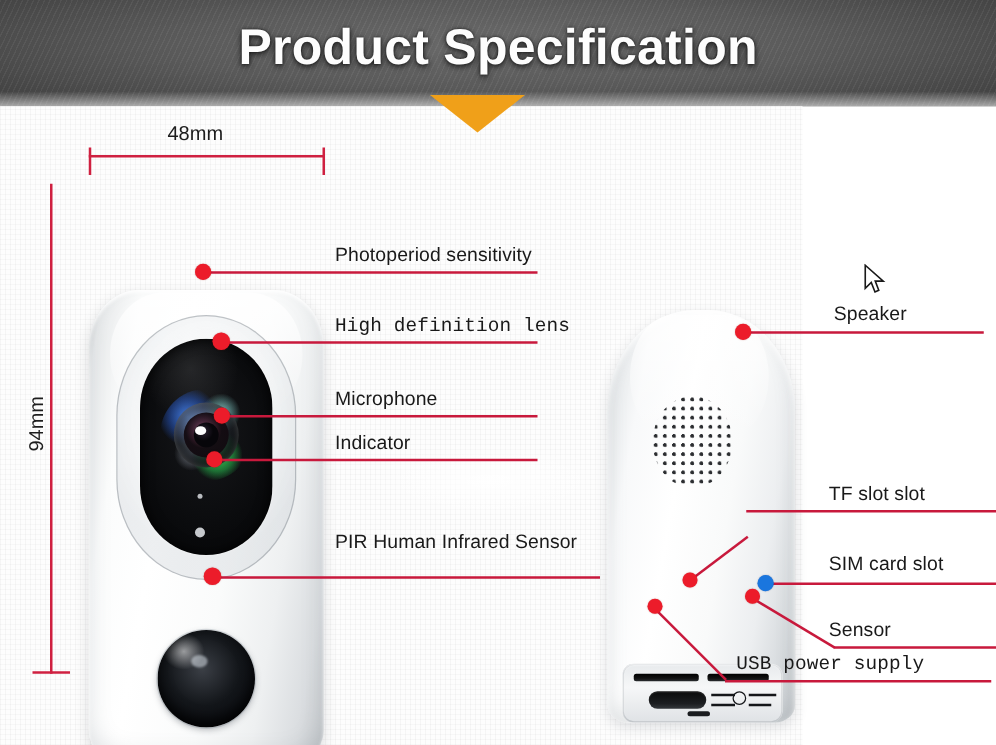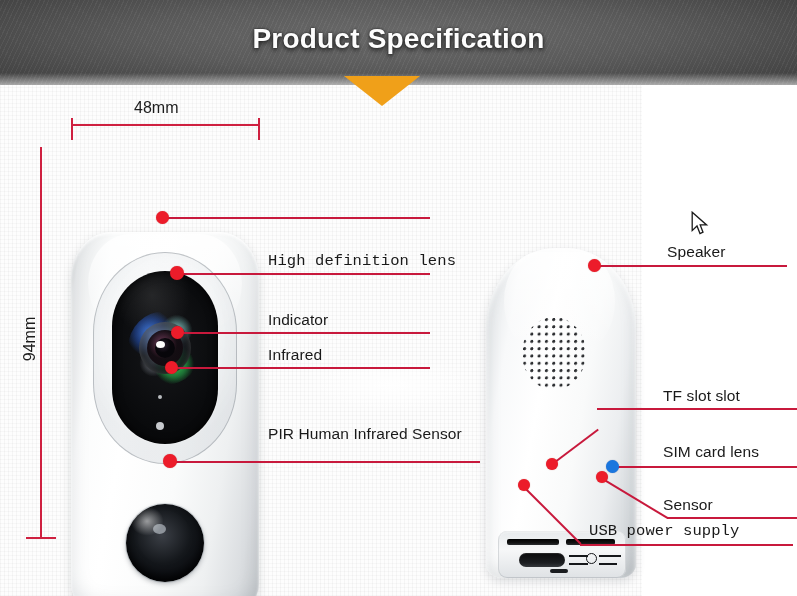--- a/index.html
+++ b/index.html
@@ -26,21 +26,21 @@
   }
   #banner::after{
     content:""; position:absolute; left:0; right:0; bottom:0; height:12px;
     background:linear-gradient(to bottom, rgba(0,0,0,0) 0%, rgba(255,255,255,.30) 55%, rgba(255,255,255,.55) 100%);
     filter:blur(.4px);
   }
   #banner-title{
     position:absolute; left:0; top:0; width:797px; height:85px;
     display:flex; align-items:center; justify-content:center;
     color:#fdfdfd;
-    font-size:28px; font-weight:bold; letter-spacing:.2px;
+    font-size:40px; font-weight:bold; letter-spacing:.2px;
     text-shadow:0 2px 5px rgba(0,0,0,.75), 0 0 2px rgba(0,0,0,.6);
     padding-bottom:8px;
   }
   
   #arrow{
     position:absolute; left:344px; top:76px;
     width:0; height:0;
     border-left:38px solid transparent;
     border-right:38px solid transparent;
     border-top:30px solid #f0a019;
@@ -265,32 +265,33 @@
           <div id="lens-spark"></div>
         </div>
         <div id="mic-hole"></div>
         <div id="ind-hole"></div>
       </div>
       <div id="pir"></div>
     </div>
 
     <div class="leader" style="left:162px; top:132px; width:268px;"></div>
     <div class="dot dot-red" style="left:156px; top:126px; width:13px; height:13px;"></div>
+    <div class="callout" style="left:268px; top:111px;">Photoperiod sensitivity</div>
 
     <div class="leader" style="left:178px; top:188px; width:252px;"></div>
     <div class="dot dot-red" style="left:170px; top:181px; width:14px; height:14px;"></div>
     <div class="callout" style="left:268px; top:167px;font-family:Liberation Mono, monospace;">High definition lens</div>
 
     <div class="leader" style="left:178px; top:247px; width:252px;"></div>
     <div class="dot dot-red" style="left:171px; top:241px; width:13px; height:13px;"></div>
-    <div class="callout" style="left:268px; top:226px;">Indicator</div>
+    <div class="callout" style="left:268px; top:226px;">Microphone</div>
 
     <div class="leader" style="left:172px; top:282px; width:258px;"></div>
     <div class="dot dot-red" style="left:165px; top:276px; width:13px; height:13px;"></div>
-    <div class="callout" style="left:268px; top:261px;">Infrared</div>
+    <div class="callout" style="left:268px; top:261px;">Indicator</div>
 
     <div class="leader" style="left:170px; top:376px; width:310px;"></div>
     <div class="dot dot-red" style="left:163px; top:369px; width:14px; height:14px;"></div>
     <div class="callout" style="left:268px; top:340px;">PIR Human Infrared Sensor</div>
 
     <div id="back">
       <div id="back-shell"></div>
       <div id="grille"></div>
       <div id="plate">
         <div class="slot" id="slot-tf"></div>
@@ -315,21 +316,21 @@
     <div class="dot dot-red" style="left:588px; top:174px; width:13px; height:13px;"></div>
     <div class="callout" style="left:667px; top:158px;">Speaker</div>
 
     <div class="leader" style="left:551px; top:379px; width:59px; transform:rotate(-37deg); transform-origin:0 50%;"></div>
     <div class="leader" style="left:597px; top:323px; width:200px;"></div>
     <div class="dot dot-red" style="left:546px; top:373px; width:12px; height:12px;"></div>
     <div class="callout" style="left:663px; top:302px;">TF slot slot</div>
 
     <div class="leader" style="left:615px; top:381px; width:182px;"></div>
     <div class="dot dot-blue" style="left:606px; top:375px; width:13px; height:13px;"></div>
-    <div class="callout" style="left:663px; top:358px;">SIM  card lens</div>
+    <div class="callout" style="left:663px; top:358px;">SIM  card slot</div>
 
     <div class="leader" style="left:601px; top:392px; width:78px; transform:rotate(31deg); transform-origin:0 50%;"></div>
     <div class="leader" style="left:667px; top:432px; width:130px;"></div>
     <div class="dot dot-red" style="left:596px; top:386px; width:12px; height:12px;"></div>
     <div class="callout" style="left:663px; top:411px;">Sensor</div>
 
     <div class="leader" style="left:523px; top:400px; width:82px; transform:rotate(45deg); transform-origin:0 50%;"></div>
     <div class="leader" style="left:580px; top:459px; width:213px;"></div>
     <div class="dot dot-red" style="left:518px; top:394px; width:12px; height:12px;"></div>
     <div class="callout" style="left:589px; top:437px;font-family:Liberation Mono, monospace;">USB power supply</div>

